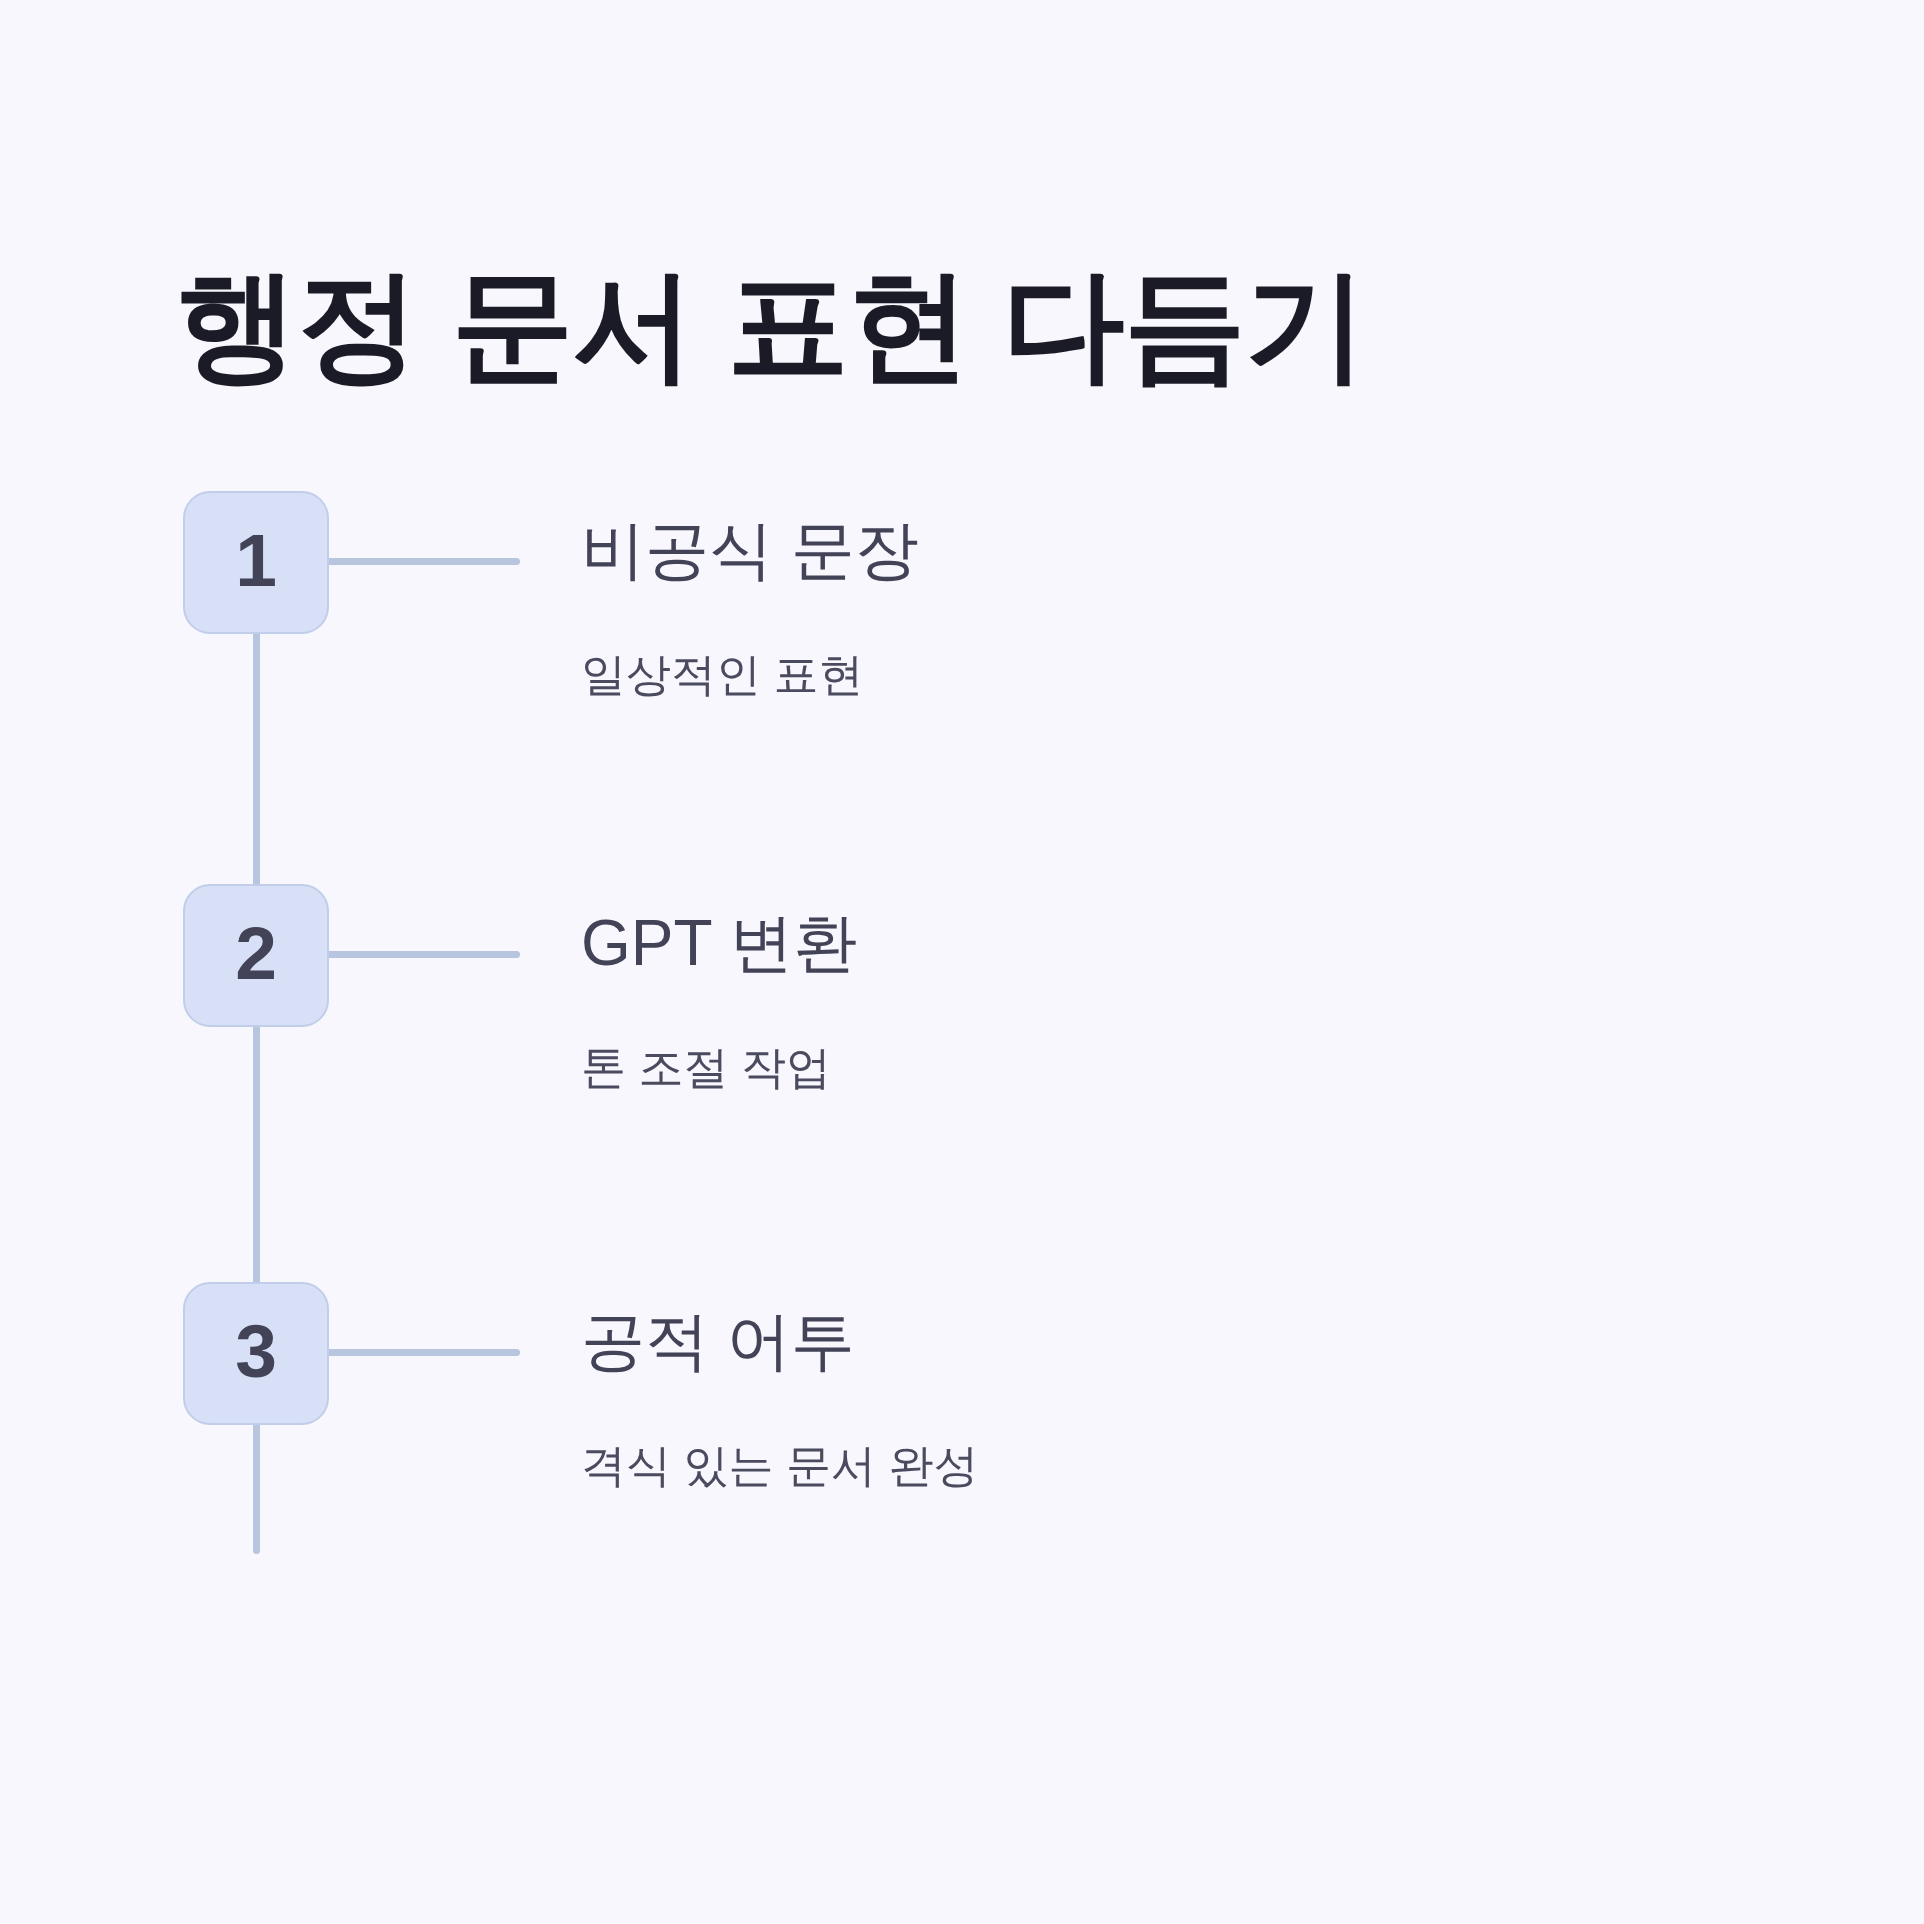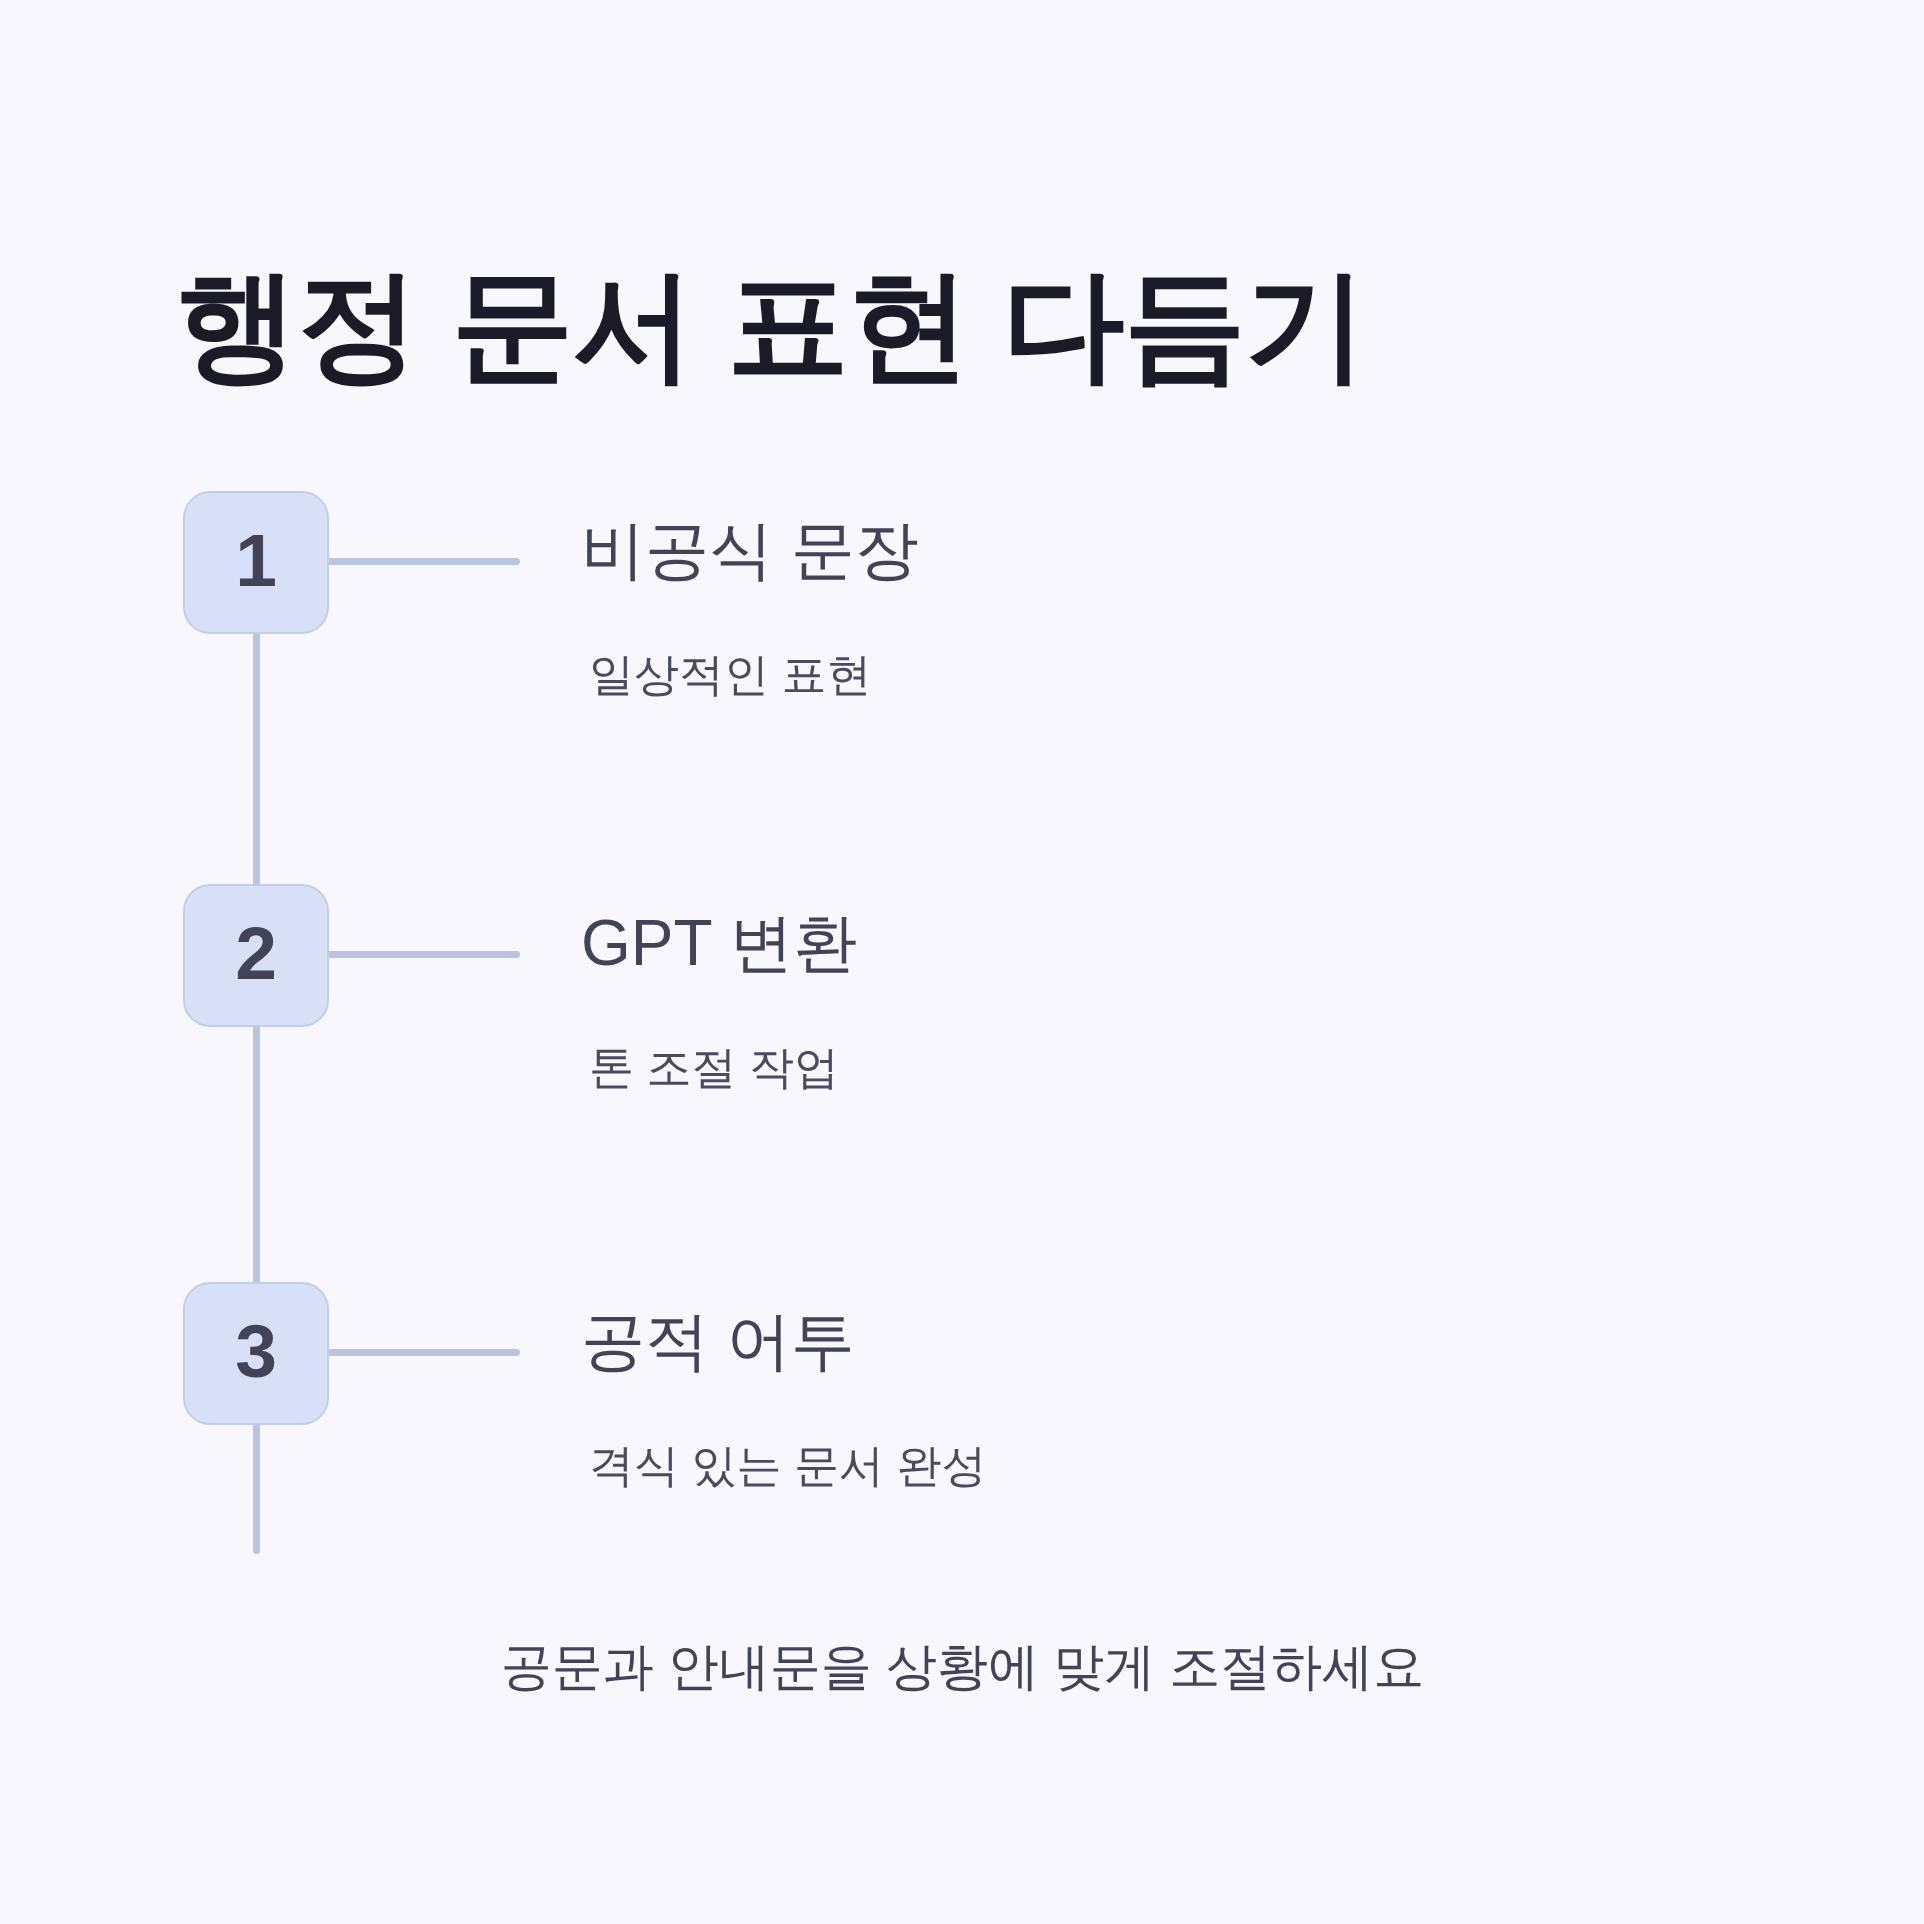--- a/index.html
+++ b/index.html
@@ -116,21 +116,20 @@
 
   .step-sub {
     position: absolute;
     left: 581px;
     top: 157px;
     font-size: 45px;
     line-height: 1.2;
     color: #4b4b60;
     white-space: nowrap;
     font-weight: 400;
-    margin-left: 8px;
   }
 
   
   .caption {
     position: absolute;
     left: 0;
     top: 1635px;
     width: 1925px;
     text-align: center;
     font-size: 51px;
@@ -172,16 +171,15 @@
       <div class="badge">
         <span class="badge-num">3</span>
       </div>
       <div class="connector"></div>
       <div class="step-title">공적 어투</div>
       <div class="step-sub">격식 있는 문서 완성</div>
     </div>
 
   </div>
 
-  <div class="caption">공문과 안내문을 상황에 맞게 조절하세요</div>
 
 </div>
 
 
 </body></html>

